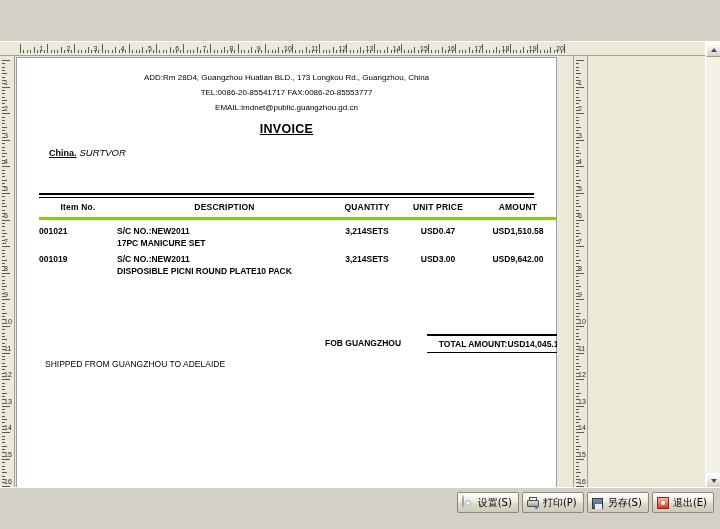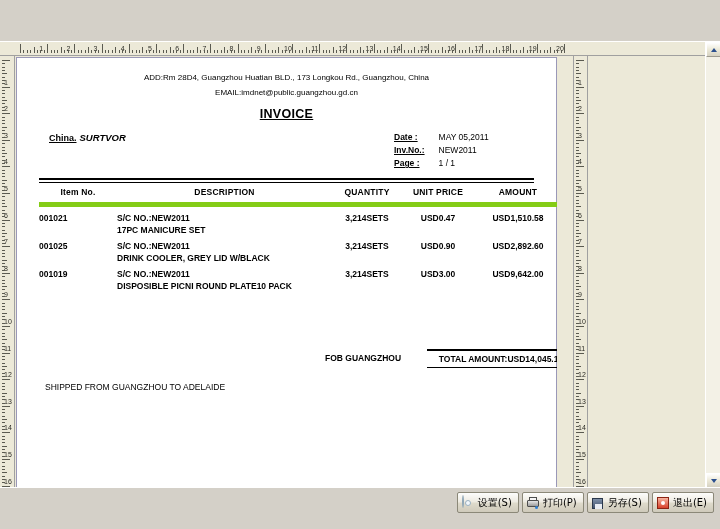--- a/index.html
+++ b/index.html
@@ -207,21 +207,21 @@
   }
   .messrs {
     position: absolute; left: 10px; top: 0;
     font-size: 9px;
     white-space: nowrap;
   }
   .messrs .lbl {
     font-weight: bold; text-decoration: underline;
   }
   .messrs .val {
-    font-style: italic; font-weight: bold; font-size: 9.5px;
+    font-style: italic; font-weight: normal; font-size: 9.5px;
     margin-left: 3px;
   }
   .metatbl {
     position: absolute; left: 355px; top: 0;
     font-size: 8.5px;
     border-collapse: collapse;
   }
   .metatbl td { padding: 0 0 3px 0; white-space: nowrap; vertical-align: top; }
   .metatbl td.k { font-weight: bold; text-decoration: underline; padding-right: 14px; }
 
@@ -237,21 +237,21 @@
     border-collapse: collapse;
     font-size: 8.5px;
     table-layout: fixed;
   }
   table.items th {
     font-size: 8.5px; font-weight: bold;
     padding: 4px 0 5px 0;
     text-align: center;
     letter-spacing: 0.2px;
   }
-  .thead-rule { border-bottom: 5px solid #84cc16; }
+  .thead-rule { border-bottom: 3px solid #84cc16; }
   table.items td {
     vertical-align: top;
     padding: 6px 0 0 0;
     font-size: 8.5px;
     font-weight: bold;
   }
   td.c-item { text-align: left; padding-left: 10px; width: 78px; }
   td.c-desc { text-align: left; width: 215px; }
   td.c-qty  { text-align: center; width: 70px; }
   td.c-unit { text-align: center; width: 72px; }
@@ -276,21 +276,21 @@
   .total-box {
     position: absolute; left: 388px; top: 0;
     width: 148px;
     border-top: 2px solid #000;
     border-bottom: 1px solid #000;
     padding: 3px 0 3px 0;
     text-align: center;
     white-space: nowrap;
   }
   .shipnote {
-    margin-top: 11px;
+    margin-top: 3px;
     padding-left: 6px;
     font-size: 8.5px;
     font-weight: normal;
   }
 
   
   .bottombar {
     position: absolute; left: 0; top: 487px;
     width: 720px; height: 42px;
     background: #d4d0c8;
@@ -869,44 +869,29 @@
         <div class="tickmajor" style="left: 2px; top: 426.3px; width: 3px; height: 1px;"></div>
         <div class="tickmajor" style="left: 2px; top: 4px; width: 8px; height: 1px;"></div>
       </div>
 
     <div class="pagewrap">
       <div class="page">
         <div class="doc">
           <div class="doc-inner">
 
             <div class="co-line">ADD:Rm 28D4, Guangzhou Huatian BLD., 173 Longkou Rd., Guangzhou, China</div>
+            <div class="co-line">TEL:0086-20-85541717    FAX:0086-20-85553777</div>
             <div class="co-line">EMAIL:imdnet@public.guangzhou.gd.cn</div>
 
             <div class="inv-title">INVOICE</div>
 
             <div class="meta">
               <div class="messrs">
                 <span class="lbl">China.</span><span class="val">SURTVOR</span>
               </div>
-              <table class="metatbl">
-                <tbody>
-                    <tr>
-                  <td class="k">Date  :</td>
-                  <td class="v">MAY 05,2011</td>
-                </tr>
-                <tr>
-                  <td class="k">Inv.No.:</td>
-                  <td class="v">NEW2011</td>
-                </tr>
-                <tr>
-                  <td class="k">Page  :</td>
-                  <td class="v">1 / 1</td>
-                </tr>
-              </tbody>
-                </table>
             </div>
 
             <div class="hr-double"></div>
 
             <table class="items">
               <thead>
                 <tr class="thead-rule">
                   <th class="h-item">Item No.</th>
                   <th class="h-desc">DESCRIPTION</th>
                   <th class="h-qty">QUANTITY</th>
@@ -919,30 +904,20 @@
                   <td class="c-item">001021</td>
                   <td class="c-desc">
                     <div>S/C NO.:NEW2011</div>
                     <div class="desc2">17PC MANICURE SET</div>
                   </td>
                   <td class="c-qty">3,214SETS</td>
                   <td class="c-unit">USD0.47</td>
                   <td class="c-amt">USD1,510.58</td>
                 </tr>
                 <tr>
-                  <td class="c-item">001025</td>
-                  <td class="c-desc">
-                    <div>S/C NO.:NEW2011</div>
-                    <div class="desc2">DRINK COOLER, GREY LID W/BLACK</div>
-                  </td>
-                  <td class="c-qty">3,214SETS</td>
-                  <td class="c-unit">USD0.90</td>
-                  <td class="c-amt">USD2,892.60</td>
-                </tr>
-                <tr>
                   <td class="c-item">001019</td>
                   <td class="c-desc">
                     <div>S/C NO.:NEW2011</div>
                     <div class="desc2">DISPOSIBLE PICNI ROUND PLATE10 PACK</div>
                   </td>
                   <td class="c-qty">3,214SETS</td>
                   <td class="c-unit">USD3.00</td>
                   <td class="c-amt">USD9,642.00</td>
                 </tr>
               </tbody>

